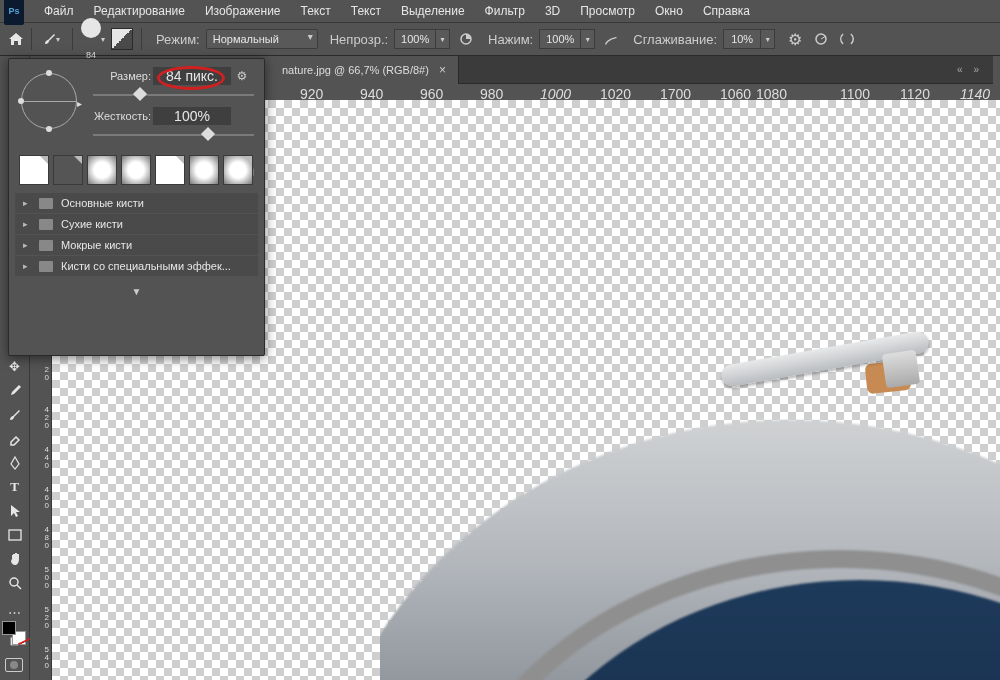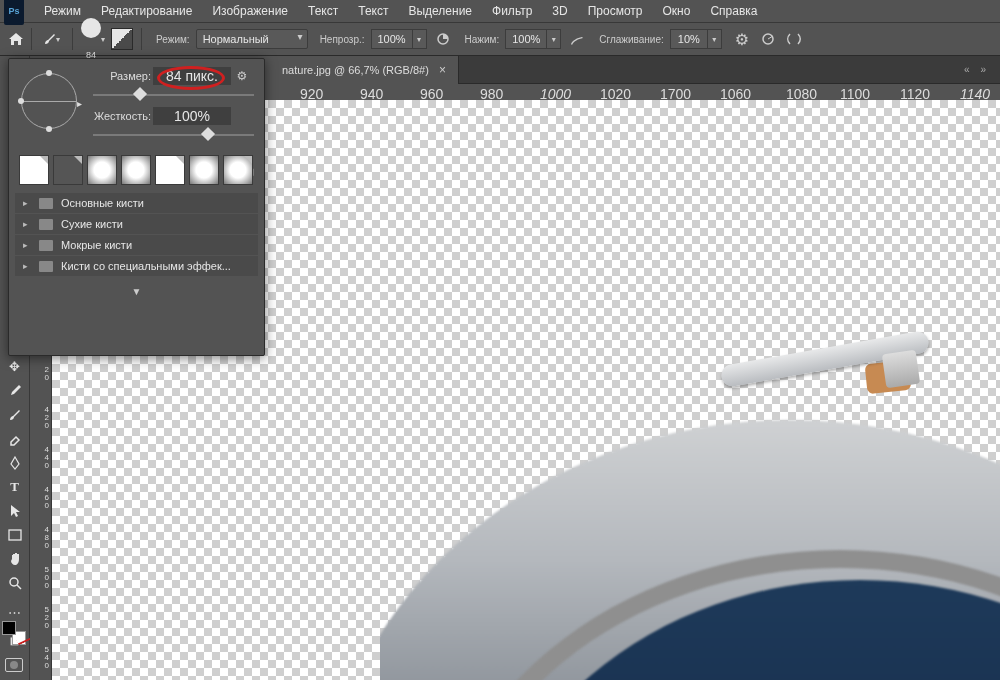--- a/index.html
+++ b/index.html
@@ -10,21 +10,21 @@
   .menubar .mitem { color: #e6e6e6; font-size: 12px; padding: 3px 10px; cursor: pointer; }
 
   .optbar { height: 33px; background: #535353; display: flex; align-items: center; border-bottom: 1px solid #2a2a2a; padding-left: 6px; gap: 6px; }
   .opt-home { width: 26px; height: 22px; display:flex;align-items:center;justify-content:center;color:#e6e6e6; border-right:1px solid #3c3c3c; padding-right:6px;}
   .opt-brush-tool { width: 26px; height: 22px; display:flex;align-items:center;justify-content:center;color:#e6e6e6; }
   .opt-brush-preview { display:flex; align-items:center; gap:2px; }
   .opt-brush-circle { width:20px;height:20px;border-radius:50%;background:#e6e6e6; }
   .opt-brush-num { color:#e6e6e6; font-size:9px; margin-top:12px; text-align:center; width:14px;}
   .opt-chev { color:#ccc; font-size:8px; margin-left:-2px;}
   .opt-swap-icon { width:22px;height:22px;background:linear-gradient(135deg,#e6e6e6 50%,#4a4a4a 50%); border:1px solid #2a2a2a; }
-  .opt-label { color:#ccc; font-size:10px; margin-left:6px;}
+  .opt-label { color:#ccc; font-size:13px; margin-left:6px;}
   .opt-select { background:#595959; color:#e6e6e6; border:1px solid #3c3c3c; font-size:11px; height:20px; padding: 1px 18px 1px 6px; border-radius:2px; appearance:none; position:relative;}
   .opt-select-wrap { position:relative; display:inline-block;}
   .opt-select-wrap::after { content:"▾"; position:absolute; right:5px; top:2px; color:#ccc; font-size:10px; pointer-events:none;}
   .opt-pct-box { display:flex; align-items:center;}
   .opt-pct-val { background:#595959; color:#e6e6e6; border:1px solid #3c3c3c; font-size:11px; height:20px; width:42px; text-align:center; line-height:18px;}
   .opt-pct-chev { background:#595959; border:1px solid #3c3c3c; border-left:none; height:20px; width:14px; color:#ccc; font-size:8px; display:flex;align-items:center;justify-content:center;}
   .opt-icon { width:20px;height:20px;display:flex;align-items:center;justify-content:center;color:#ccc; }
   .opt-gear { margin-left:4px;}
   .opt-divider { width:1px; height:22px; background:#3c3c3c; margin:0 2px;}
 
@@ -61,21 +61,21 @@
   .bf-thumbs { display:flex; gap:4px; padding: 0 10px 8px 10px; flex-wrap:wrap;}
   .bf-th { width:30px; height:30px; background:radial-gradient(circle,#fff 40%,#777 100%); position:relative; border:1px solid #3a3a3a;}
   .bf-th.solid { background:#fff;}
   .bf-th .corner { position:absolute; top:0; right:0; width:0;height:0;border-left:8px solid transparent;border-top:8px solid #bbb;}
   .bf-list { padding: 0 6px;}
   .bf-item { display:flex; align-items:center; gap:8px; padding:4px 8px; color:#e6e6e6; font-size:11px; cursor:pointer; background:#4a4a4a; margin-bottom:1px;}
   .bf-item .chev { color:#bbb; font-size:9px; width:8px;}
   .bf-item .fold { width:14px;height:11px; background:#888; border-radius:1px;}
   .bf-bottom-chev { text-align:center; color:#ccc; font-size:10px; margin-top:10px;}
 
-  .tabbar { position:absolute; left:270px; top:56px; right:0; height:28px; background:#3b3b3b; display:flex; align-items:center; border-bottom:1px solid #2a2a2a;gap:29px;}
+  .tabbar { position:absolute; left:270px; top:56px; right:7px; height:28px; background:#3b3b3b; display:flex; align-items:center; border-bottom:1px solid #2a2a2a;gap:29px;}
   .tab { height:28px; display:flex; align-items:center; gap:10px; padding:0 12px; background:#535353; color:#ddd; font-size:11px; border-right:1px solid #2a2a2a;}
   .tab .tclose { color:#ccc; font-size:12px; cursor:pointer;}
   .tab-chevs { color:#aaa; font-size:10px; margin-left:auto; margin-right:10px; letter-spacing:4px;}
 
   .hruler { position:absolute; left:270px; top:84px; right:0; height:32px; background:#535353; border-bottom:1px solid #383838; color:#ddd; font-size:14px;}
   .hruler .ht { position:absolute; top:2px;}
 
   .canvas-area { position:absolute; left:52px; top:100px; right:0; bottom:0; background:#2b2b2b; }
   .canvas-checker { position:absolute; left:0; top:0; right:0; bottom:0;
     background-image:
@@ -97,21 +97,21 @@
   .rail-foot2 { position:absolute; width:34px;height:34px; background:linear-gradient(180deg,#ddd,#aaa); border-radius:4px; top:22px; right:22px; transform:rotate(-8deg);}
 
   
   .size-callout { position:absolute; left:157px; top:66px; width:68px; height:24px; border:3px solid #d02020; border-radius:50%; z-index:60; pointer-events:none;}
 </style>
 </head>
 <body>
 
 <div class="menubar">
   <div class="ps-logo">Ps</div>
-  <div class="mitem">Режим</div>
+  <div class="mitem">Файл</div>
   <div class="mitem">Редактирование</div>
   <div class="mitem">Изображение</div>
   <div class="mitem">Текст</div>
   <div class="mitem">Текст</div>
   <div class="mitem">Выделение</div>
   <div class="mitem">Фильтр</div>
   <div class="mitem">3D</div>
   <div class="mitem">Просмотр</div>
   <div class="mitem">Окно</div>
   <div class="mitem">Справка</div>
@@ -291,21 +291,21 @@
 
 <div class="hruler" id="hruler">
     <span class="ht" style="left: 30px;">920</span>
     <span class="ht" style="left: 90px;">940</span>
     <span class="ht" style="left: 150px;">960</span>
     <span class="ht" style="left: 210px;">980</span>
     <span class="ht" style="left: 270px; font-style: italic;">1000</span>
     <span class="ht" style="left: 330px;">1020</span>
     <span class="ht" style="left: 390px;">1700</span>
     <span class="ht" style="left: 450px;">1060</span>
-    <span class="ht" style="left: 516px;">1080</span>
+    <span class="ht" style="left: 486px;">1080</span>
     <span class="ht" style="left: 570px;">1100</span>
     <span class="ht" style="left: 630px;">1120</span>
     <span class="ht" style="left: 690px; font-style: italic;">1140</span>
   </div>
 
 <div class="canvas-area">
   <div class="canvas-checker"></div>
   <div class="car">
     <div class="car-body"></div>
     <div class="car-trim"></div>

